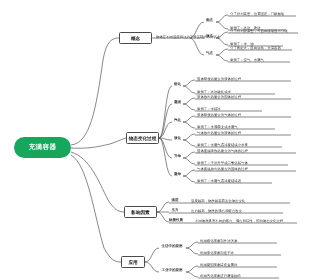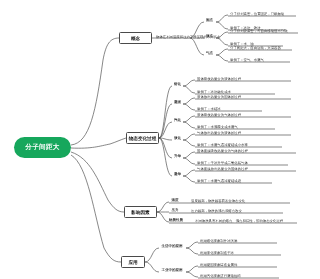--- a/index.html
+++ b/index.html
@@ -121,21 +121,21 @@
         <path d="M186,248 C192,248 192,254 198,254"></path>
       <path d="M186,272 C192,272 192,266 198,266"></path>
         <path d="M186,272 C192,272 192,277 198,277"></path>
       <path d="M198,243 L277,243"></path>
         <path d="M198,255 L281,255"></path>
       <path d="M198,267 L277,267"></path>
         <path d="M198,278 L279,278"></path>
     </g>
   </svg>
 
-  <div class="node root">分子间距大</div>
+  <div class="node root">充满容器</div>
 
   <div class="node lvl1" style="left:119px;top:32px;width:33px;">概念</div>
   <div class="node leaf" style="left:155px;top:33px;width:60px;">物体在不同温度和压力下所呈现的不同状态</div>
 
   <div class="node lvl2" style="left:203px;top:16px;width:13px;">固态</div>
   <div class="node leaf" style="left:229px;top:10px;width:70px;">分子排列紧密，位置固定，只能振动</div>
   <div class="node leaf" style="left:229px;top:24px;width:70px;">举例子：冰块、铁块</div>
 
   <div class="node lvl2" style="left:203px;top:32px;width:13px;">液态</div>
   <div class="node leaf" style="left:229px;top:27px;width:70px;">分子排列较紧密，可自由移动但不分散</div>

